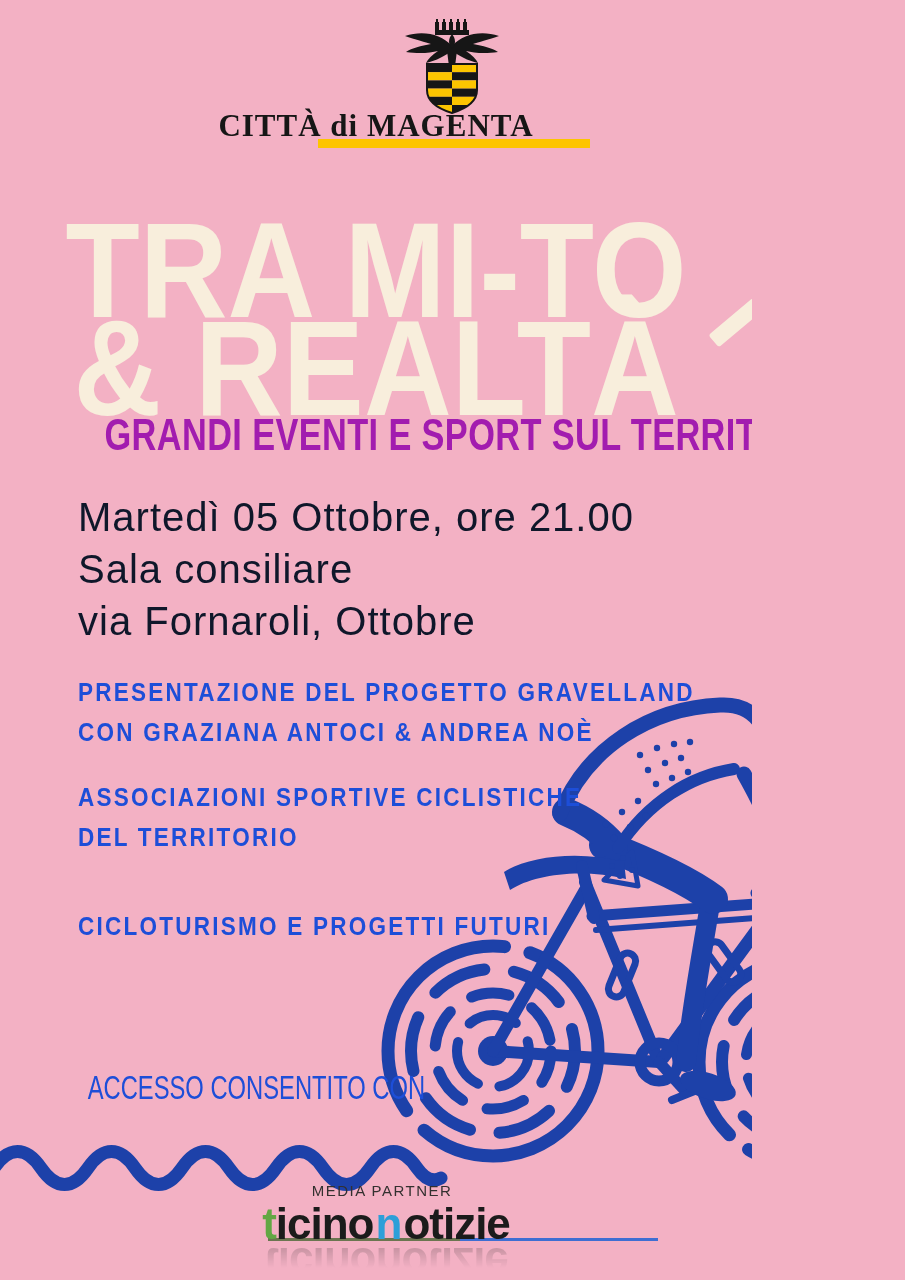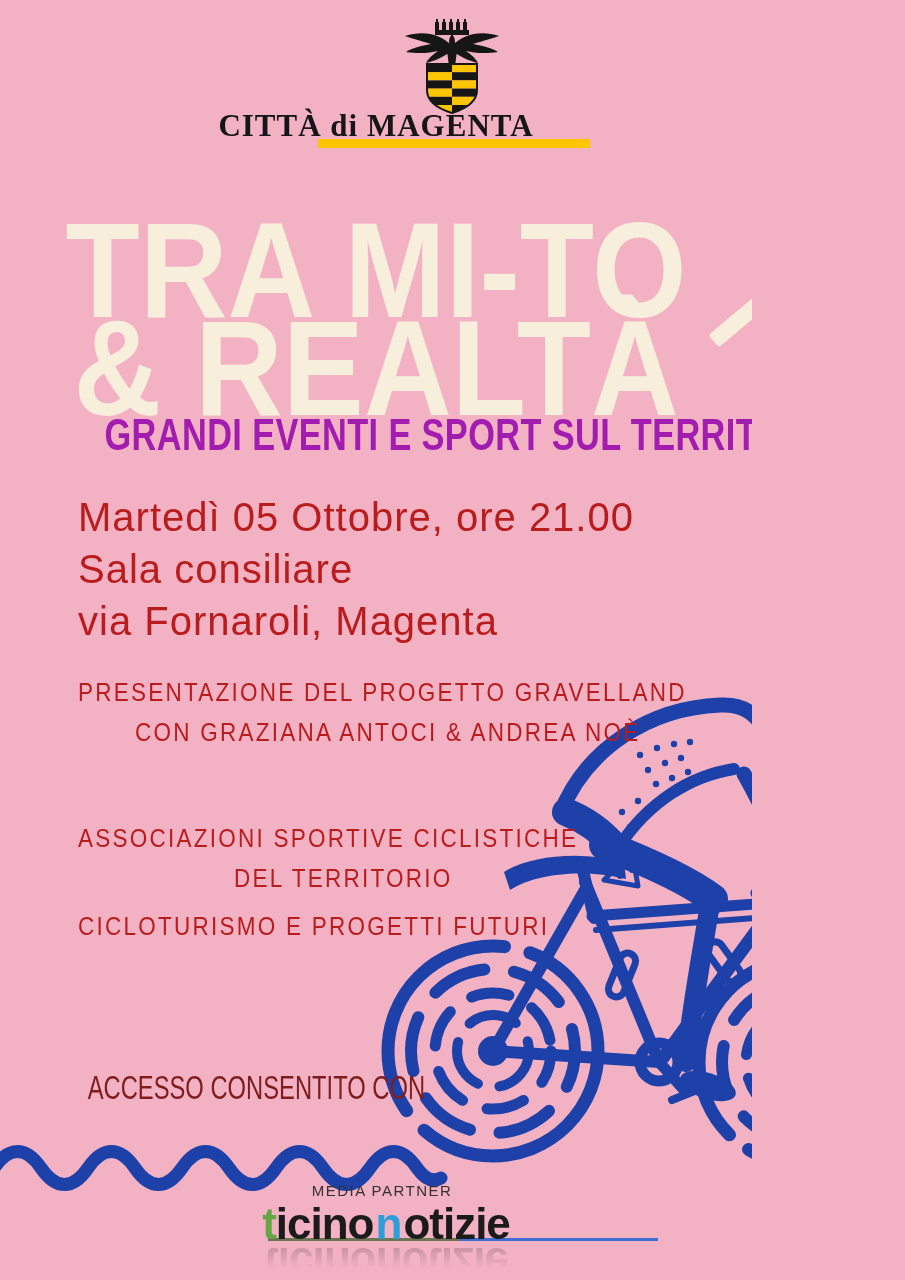--- a/index.html
+++ b/index.html
@@ -21,31 +21,31 @@
   .t1{top:203px;}
   .t2{top:301px;}
   .title-tail{left:700px;top:296px;width:58px;height:16px;background:#f8eedc;
               border-radius:3px;transform:rotate(-40deg);transform-origin:right center;z-index:2;}
   .subtitle{left:0;right:0;top:415px;text-align:center;color:#a21caf;font-weight:bold;
             font-size:44px;line-height:40px;white-space:nowrap;z-index:2;}
   .subtitle > span{display:inline-block;transform:scaleX(0.78);transform-origin:center;letter-spacing:0.5px;}
 
   
   .schedule{left:78px;top:491px;font-size:40px;line-height:52px;font-weight:300;
-            color:#b91c1c;letter-spacing:1px;z-index:2;}
-
-  
-  .agenda{left:78px;color:#b91c1c;font-size:25px;line-height:40px;font-weight:400;
-          white-space:nowrap;z-index:2;text-align:center;}
+            color:#0f172a;letter-spacing:1px;z-index:2;}
+
+  
+  .agenda{left:78px;color:#1d4ed8;font-size:25px;line-height:40px;font-weight:700;
+          white-space:nowrap;z-index:2;}
   .agenda > div > span{display:inline-block;transform:scaleX(0.9);transform-origin:left center;
           letter-spacing:2.5px;}
-  .ag1{top:672px;} .ag2{top:777px;margin-top:41px;} .ag3{top:906px;}
-
-  
-  .access{left:22px;top:1070px;width:370px;text-align:center;color:#7f1d1d;
+  .ag1{top:672px;} .ag2{top:777px;} .ag3{top:906px;}
+
+  
+  .access{left:22px;top:1070px;width:370px;text-align:center;color:#1d4ed8;
           font-size:33px;line-height:36px;font-weight:500;white-space:nowrap;z-index:2;}
   .access > div > span{display:inline-block;transform:scaleX(0.72);transform-origin:center;}
 
   
   .mp-label{left:0;right:0;top:1182px;text-align:center;padding-left:12px;
             font-size:15px;letter-spacing:1.5px;color:#33302f;z-index:3;}
   .mp-line{top:1238px;height:3px;z-index:2;}
   .mp-line.l{left:268px;width:192px;background:#6b7550;}
   .mp-line.r{left:460px;width:198px;background:#3e6ed2;}
   .logo-line{left:0;right:0;top:1202px;text-align:center;padding-left:20px;
@@ -219,21 +219,21 @@
   <div class="abs muni-bar"></div>
 
   <div class="abs title-line t1"><span>TRA MI-TO</span></div>
   <div class="abs title-tail"></div>
   <div class="abs title-line t2"><span>&amp; REALTÀ</span></div>
   <div class="abs subtitle"><span>GRANDI EVENTI E SPORT SUL TERRITORIO</span></div>
 
   <div class="abs schedule">
     <div>Martedì 05 Ottobre, ore 21.00</div>
     <div>Sala consiliare</div>
-    <div>via Fornaroli, Magenta</div>
+    <div>via Fornaroli, Ottobre</div>
   </div>
 
   <div class="abs agenda ag1">
     <div><span>PRESENTAZIONE DEL PROGETTO GRAVELLAND</span></div>
     <div><span>CON GRAZIANA ANTOCI &amp; ANDREA NOÈ</span></div>
   </div>
   <div class="abs agenda ag2">
     <div><span>ASSOCIAZIONI SPORTIVE CICLISTICHE</span></div>
     <div><span>DEL TERRITORIO</span></div>
   </div>

